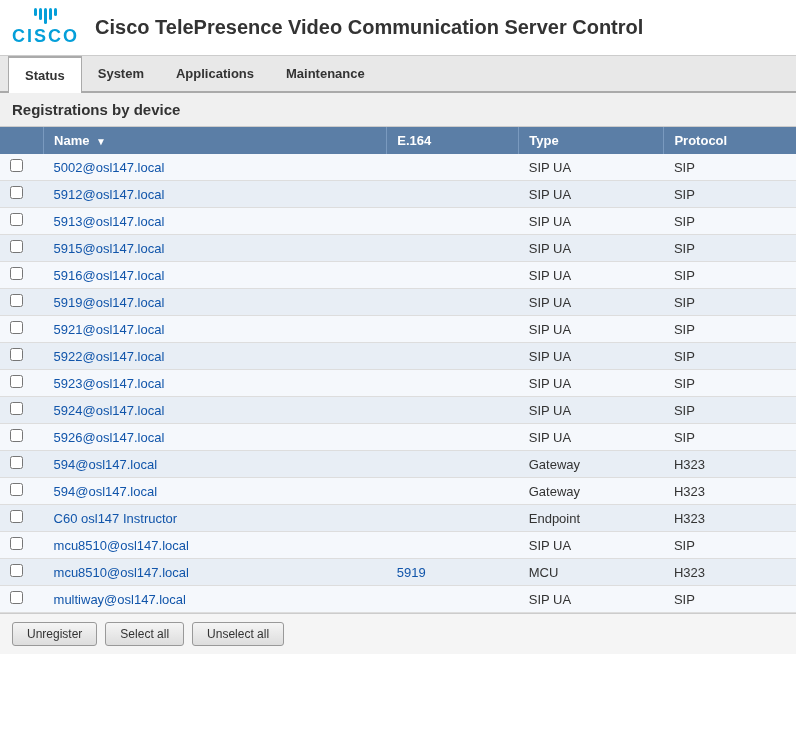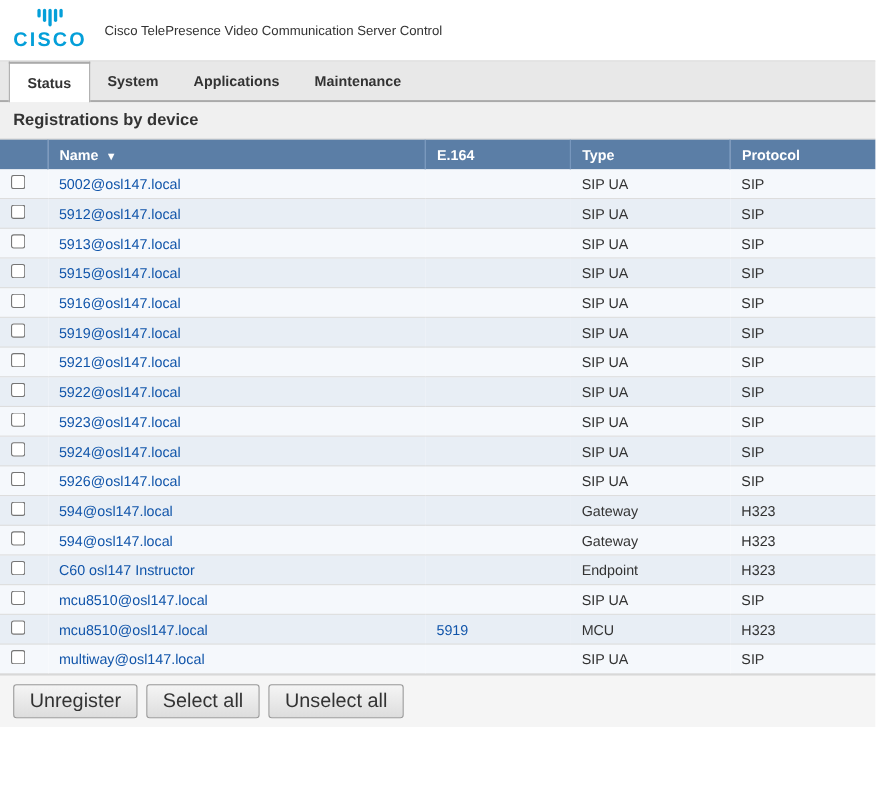--- a/index.html
+++ b/index.html
@@ -9,21 +9,21 @@
     .header { display: flex; align-items: center; padding: 8px 12px; border-bottom: 1px solid #ccc; background: #fff; }
     .cisco-logo { display: flex; flex-direction: column; align-items: center; margin-right: 16px; }
     .cisco-logo .bars { display: flex; gap: 2px; margin-bottom: 2px; }
     .cisco-logo .bar { background: #049fd9; border-radius: 2px; }
     .cisco-logo .bar1 { width: 3px; height: 8px; }
     .cisco-logo .bar2 { width: 3px; height: 12px; }
     .cisco-logo .bar3 { width: 3px; height: 16px; }
     .cisco-logo .bar4 { width: 3px; height: 12px; }
     .cisco-logo .bar5 { width: 3px; height: 8px; }
     .cisco-logo .cisco-text { font-size: 18px; font-weight: bold; color: #049fd9; letter-spacing: 2px; }
-    .header-title { font-size: 12px; color: #333; font-weight: normal; }
+    .header-title { font-size: 20px; color: #333; font-weight: bold; }
 
     
     .nav { display: flex; align-items: flex-start; padding: 0 8px; background: #e8e8e8; border-bottom: 2px solid #aaa; }
     .nav-item { padding: 10px 16px; cursor: pointer; font-size: 13px; font-weight: bold; color: #333; text-decoration: none; border: none; background: none; }
     .nav-item.active { background: #fff; border-top: 2px solid #aaa; border-left: 1px solid #aaa; border-right: 1px solid #aaa; margin-bottom: -2px; }
 
     
     .page-title-bar { padding: 8px 12px; background: #f0f0f0; border-bottom: 1px solid #ccc; }
     .page-title-bar h2 { font-size: 15px; font-weight: bold; color: #333; }
 
@@ -44,21 +44,21 @@
     .type-col { width: 110px; }
     .proto-col { width: 100px; }
     a.device-link { color: #1155aa; text-decoration: none; }
     .e164-link { color: #1155aa; text-decoration: none; }
 
     
     input[type="checkbox"] { cursor: pointer; }
 
     
     .footer-bar { padding: 8px 12px; border-top: 1px solid #ccc; background: #f5f5f5; display: flex; gap: 8px; }
-    .btn { padding: 4px 14px; font-size: 18px; border: 1px solid #999; background: linear-gradient(to bottom, #f5f5f5, #ddd); cursor: pointer; border-radius: 3px; color: #333; }
+    .btn { padding: 4px 14px; font-size: 12px; border: 1px solid #999; background: linear-gradient(to bottom, #f5f5f5, #ddd); cursor: pointer; border-radius: 3px; color: #333; }
   </style>
 </head>
 <body>
 
 <div class="header">
   <div class="cisco-logo">
     <div class="bars">
       <div class="bar bar1"></div>
       <div class="bar bar2"></div>
       <div class="bar bar3"></div>

